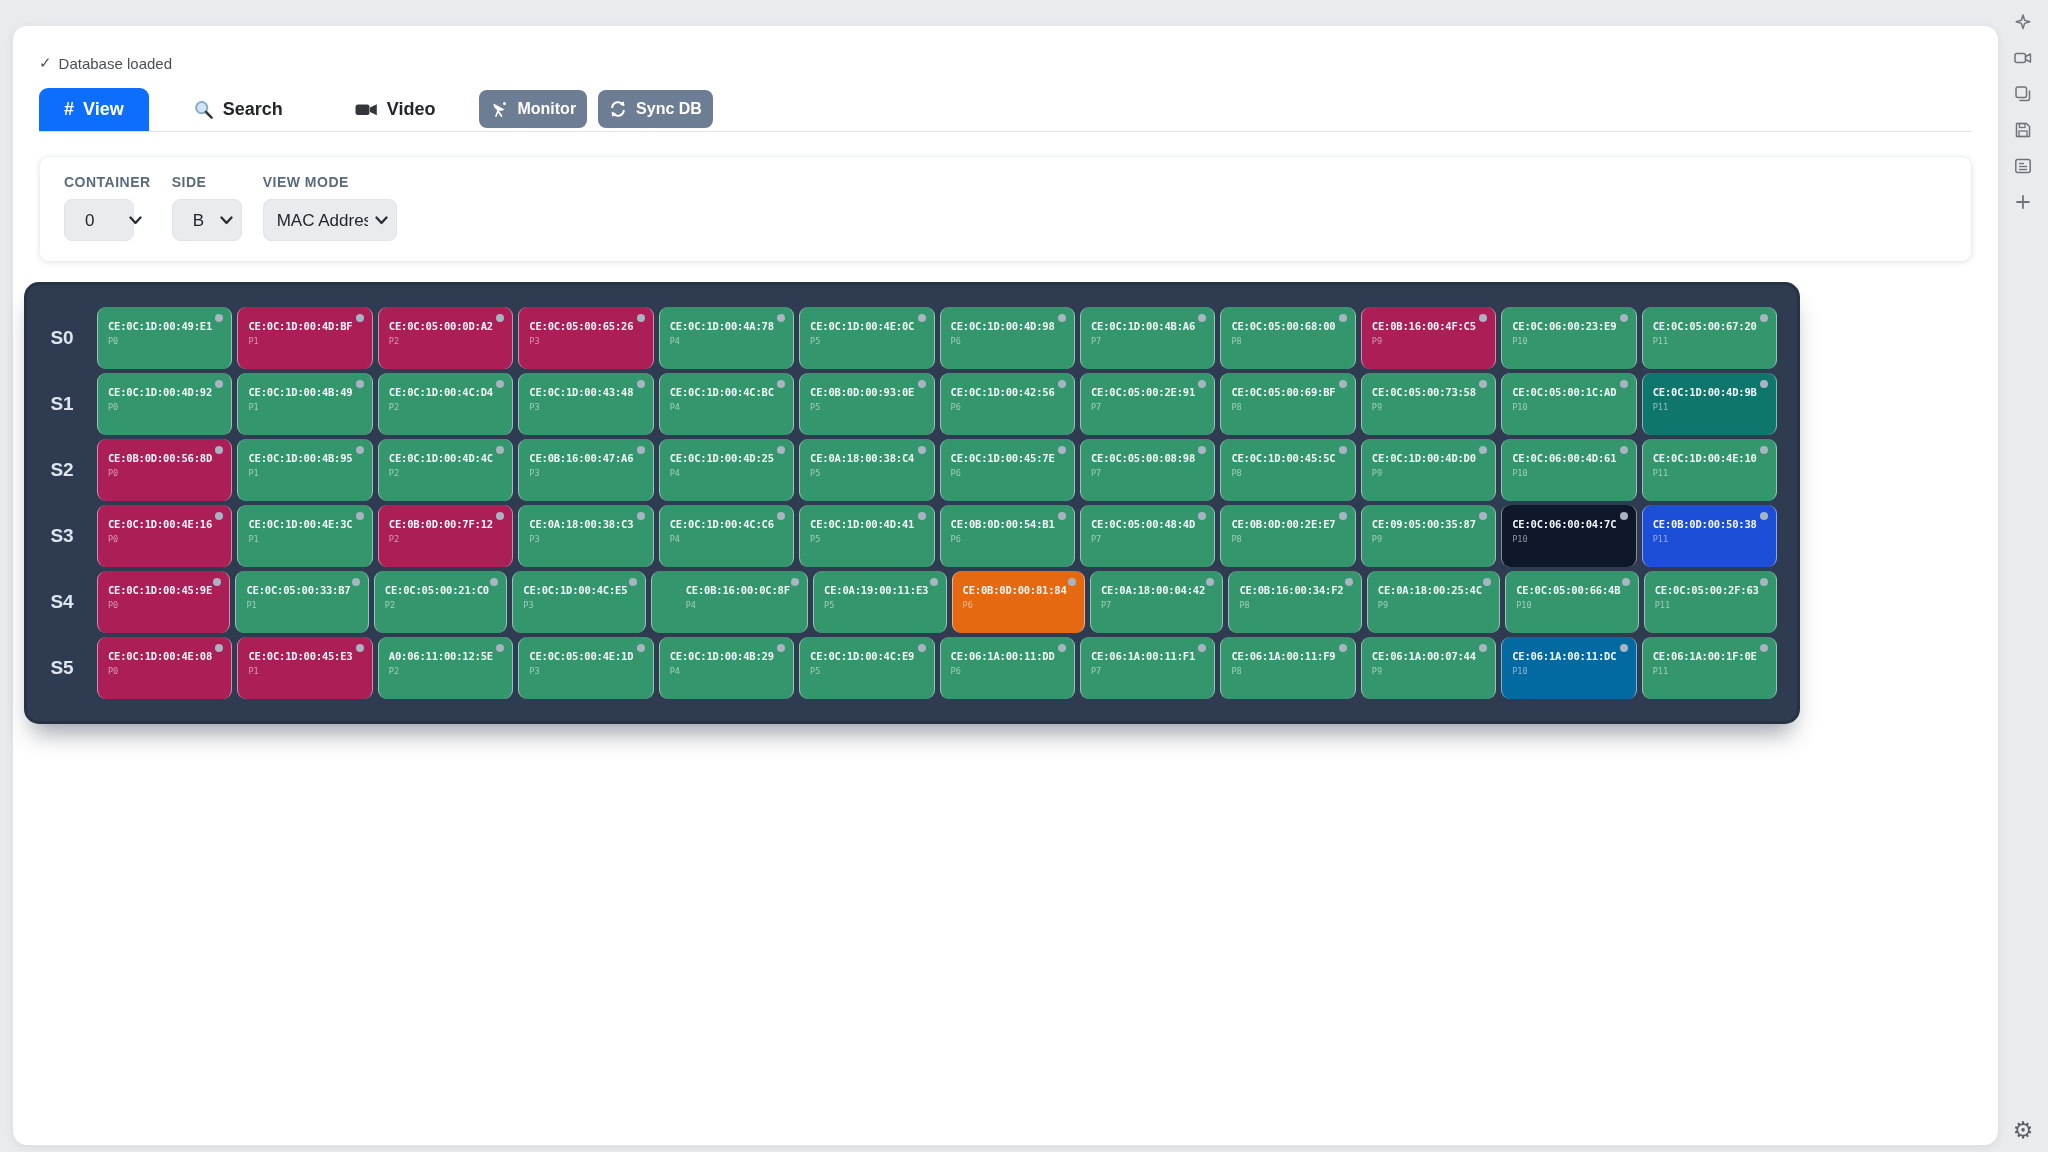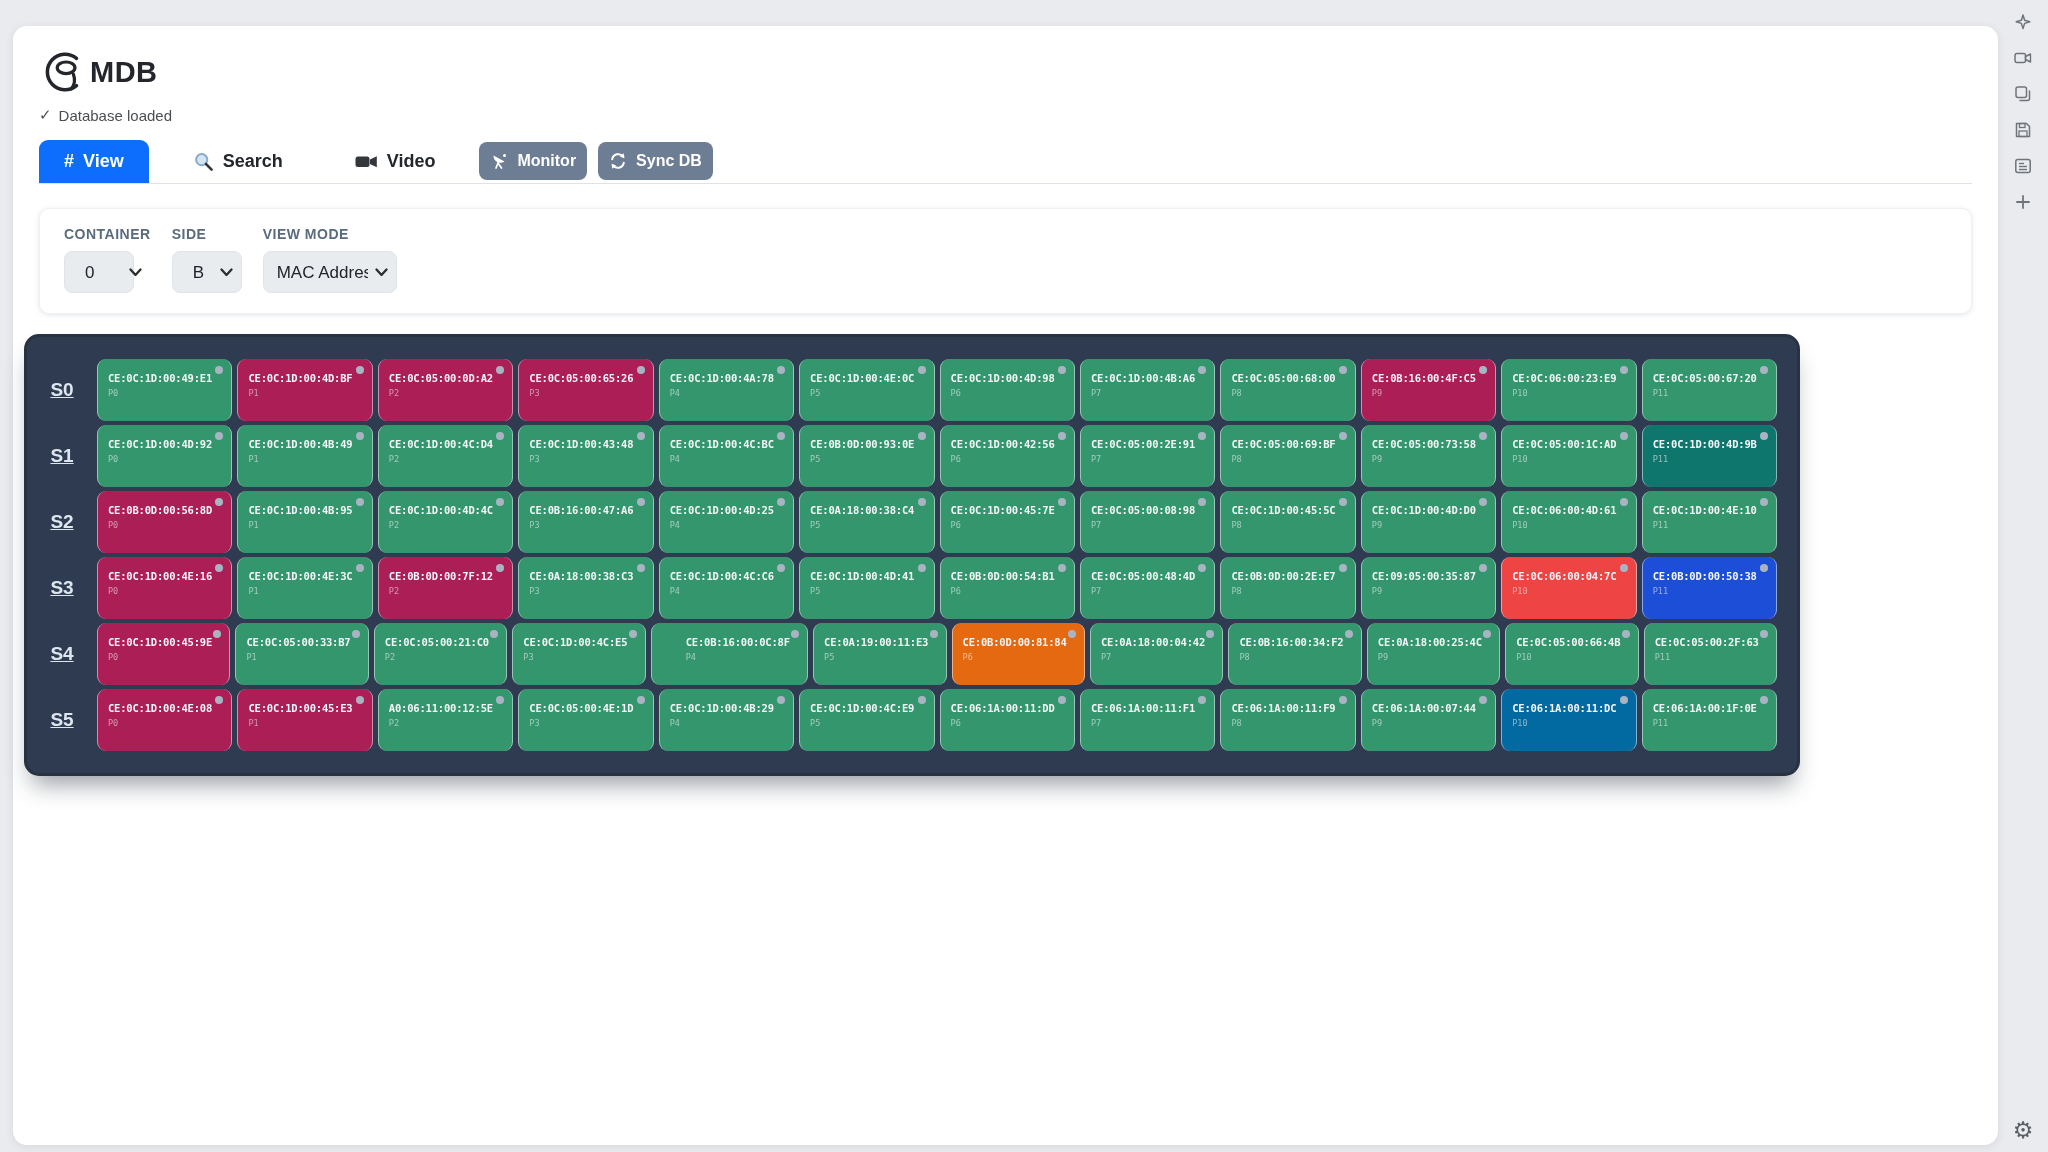--- a/index.html
+++ b/index.html
@@ -66,21 +66,21 @@
     background:#2e3b50;
     border:3px solid #273343;
     border-radius:15px;
     padding:22px 20px 22px 0;
     box-shadow:0 16px 24px -8px rgba(25,35,50,0.45);
   }
   .grid-row { display:flex; height:62px; margin-bottom:4px; }
   .grid-row:last-child { margin-bottom:0; }
   .row-label {
     width:70px; display:flex; align-items:center; justify-content:center;
-    color:#dde5ef; font-weight:bold; font-size:19px; flex:none;text-decoration:underline;
+    color:#dde5ef; font-weight:bold; font-size:19px; flex:none;
   }
   .cells { flex:1; display:flex; gap:5px; }
   .cell {
     flex:1; border-radius:9px; position:relative;
     padding:13px 10px 0 10px; cursor:pointer;
     border-left:1px solid rgba(235,240,246,0.55);
     border-right:1px solid rgba(235,240,246,0.55);
   }
   .cell .mac {
     font-family:"DejaVu Sans Mono", monospace; font-weight:bold;
@@ -105,28 +105,20 @@
     position:absolute; bottom:10px; left:0; width:50px;
     display:flex; justify-content:center;
   }
   .gear-glyph { font-size:23px; color:#5c6065; cursor:pointer; font-family:"DejaVu Sans", sans-serif; line-height:1; }
 </style>
 </head>
 <body>
 
 <div class="page-card">
 
-  <div class="logo-row">
-    <svg class="logo-mark" viewBox="0 0 48 48">
-      <path d="M 36 11 A 17 17 0 1 0 36 37" fill="none" stroke="#23272c" stroke-width="3.4" stroke-linecap="round"></path>
-      <ellipse cx="26" cy="20" rx="8.5" ry="5.6" fill="none" stroke="#23272c" stroke-width="3.1"></ellipse>
-      <path d="M 33 26 q 3 8 -2 14" fill="none" stroke="#23272c" stroke-width="3.1" stroke-linecap="round"></path>
-    </svg>
-    <div class="app-title">MDB</div>
-  </div>
   <div class="status-line">
     <span>✓</span>
     <span>Database loaded</span>
   </div>
 
   <div class="tab-bar">
     <div class="tab tab-active">
       <span class="hash-glyph">#</span>
       <span>View</span>
     </div>
@@ -443,21 +435,21 @@
             <div class="cell" style="background: rgb(52, 150, 108);">
               <span class="mac">CE:0B:0D:00:2E:E7</span>
               <span class="port">P8</span>
               <span class="dot" style="background: rgb(169, 180, 195);"></span>
             </div>
             <div class="cell" style="background: rgb(52, 150, 108);">
               <span class="mac">CE:09:05:00:35:87</span>
               <span class="port">P9</span>
               <span class="dot" style="background: rgb(169, 180, 195);"></span>
             </div>
-            <div class="cell" style="background: #ef4444;">
+            <div class="cell" style="background: #0f172a;">
               <span class="mac">CE:0C:06:00:04:7C</span>
               <span class="port">P10</span>
               <span class="dot" style="background: rgb(169, 180, 195);"></span>
             </div>
             <div class="cell" style="background: #1d4ed8;">
               <span class="mac">CE:0B:0D:00:50:38</span>
               <span class="port">P11</span>
               <span class="dot" style="background: rgb(169, 180, 195);"></span>
             </div>
           </div>

